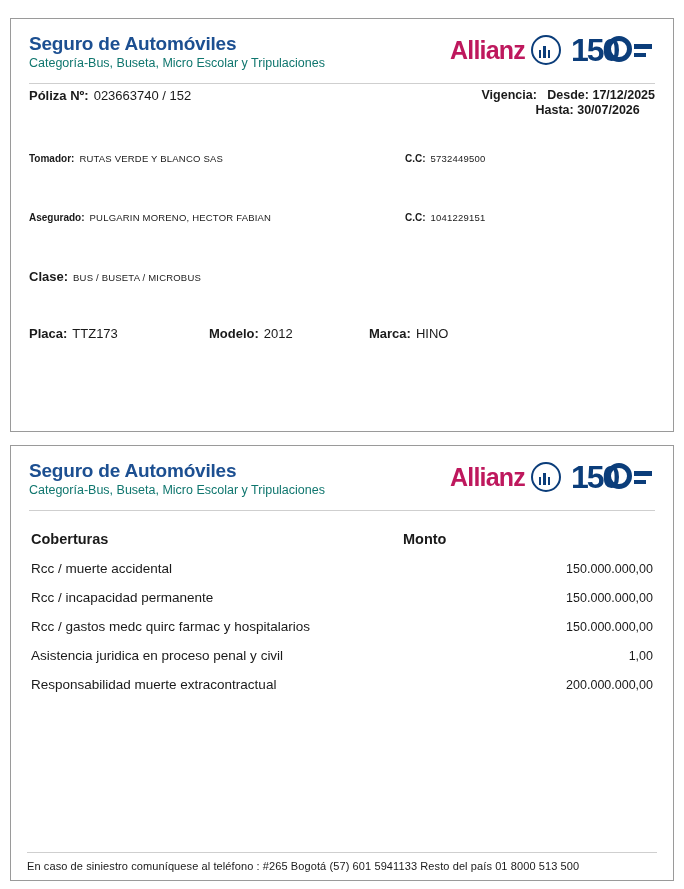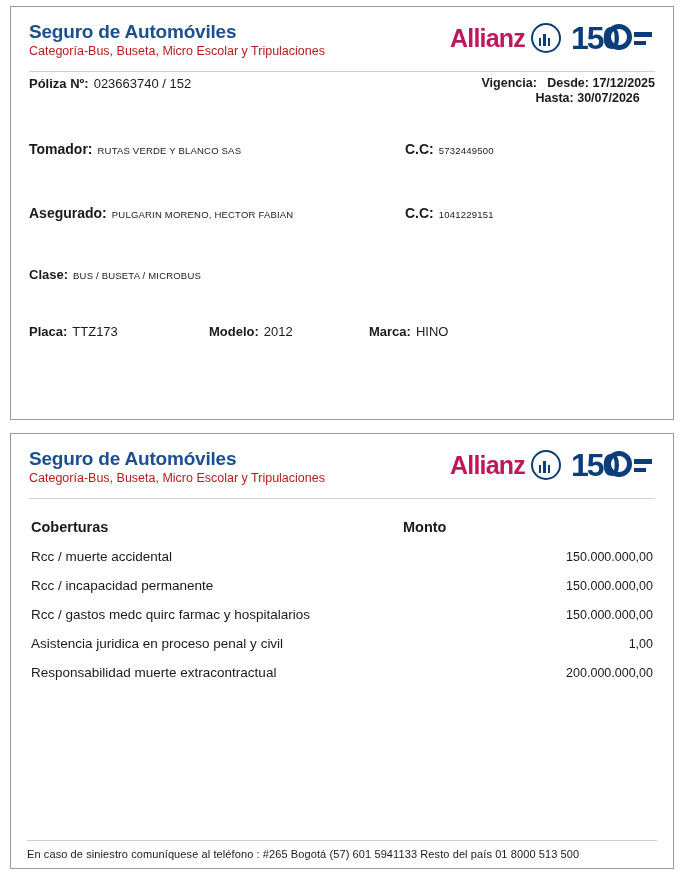--- a/index.html
+++ b/index.html
@@ -12,21 +12,21 @@
     height: 889px;
     font-family: "Liberation Sans", sans-serif;
     color: #1a1a1a;
     position: relative;
     overflow: hidden;
   }
   .page {
     width: 684px;
     height: 889px;
     box-sizing: border-box;
-    padding: 6px 10px 6px 10px;
+    padding: 18px 10px 6px 10px;
     background: #ffffff;
   }
   .card {
     border: 1px solid #9a9a9a;
     background: #ffffff;
     box-sizing: border-box;
     position: relative;
   }
   
   .card-one {
@@ -47,21 +47,21 @@
     max-width: 400px;
   }
   .title {
     color: #1c4f91;
     font-size: 19px;
     font-weight: bold;
     line-height: 1.15;
     letter-spacing: -0.2px;
   }
   .subtitle {
-    color: #b91c1c;
+    color: #0f766e;
     font-size: 12.5px;
     line-height: 1.2;
     margin-top: 1px;
     max-width: 300px;
   }
   
   .brand {
     display: flex;
     align-items: center;
     gap: 6px;
@@ -146,21 +146,21 @@
     justify-content: space-between;
     align-items: flex-start;
   }
 
   .lbl {
     font-size: 13px;
     font-weight: bold;
     color: #1a1a1a;
   }
   .lbl-sm {
-    font-size: 14px;
+    font-size: 10px;
     font-weight: bold;
     color: #1a1a1a;
   }
   .val {
     font-size: 13px;
     color: #1a1a1a;
     font-weight: normal;
   }
   .val-tiny {
     font-size: 9.5px;

